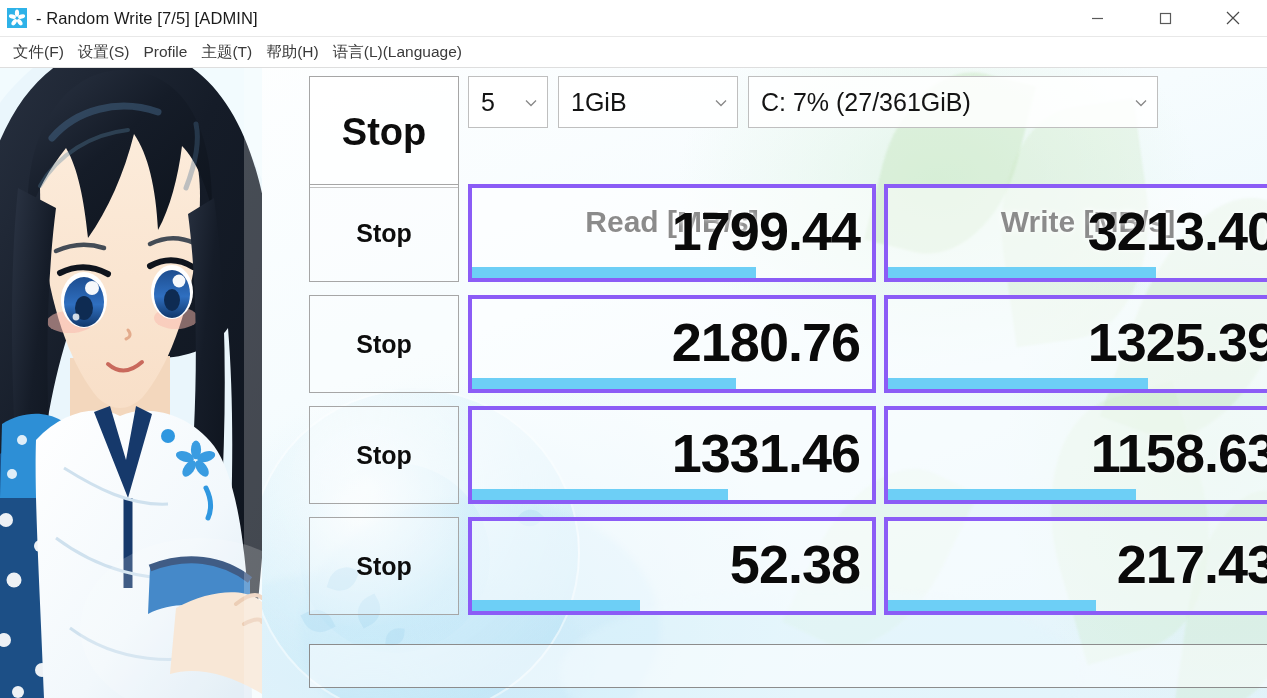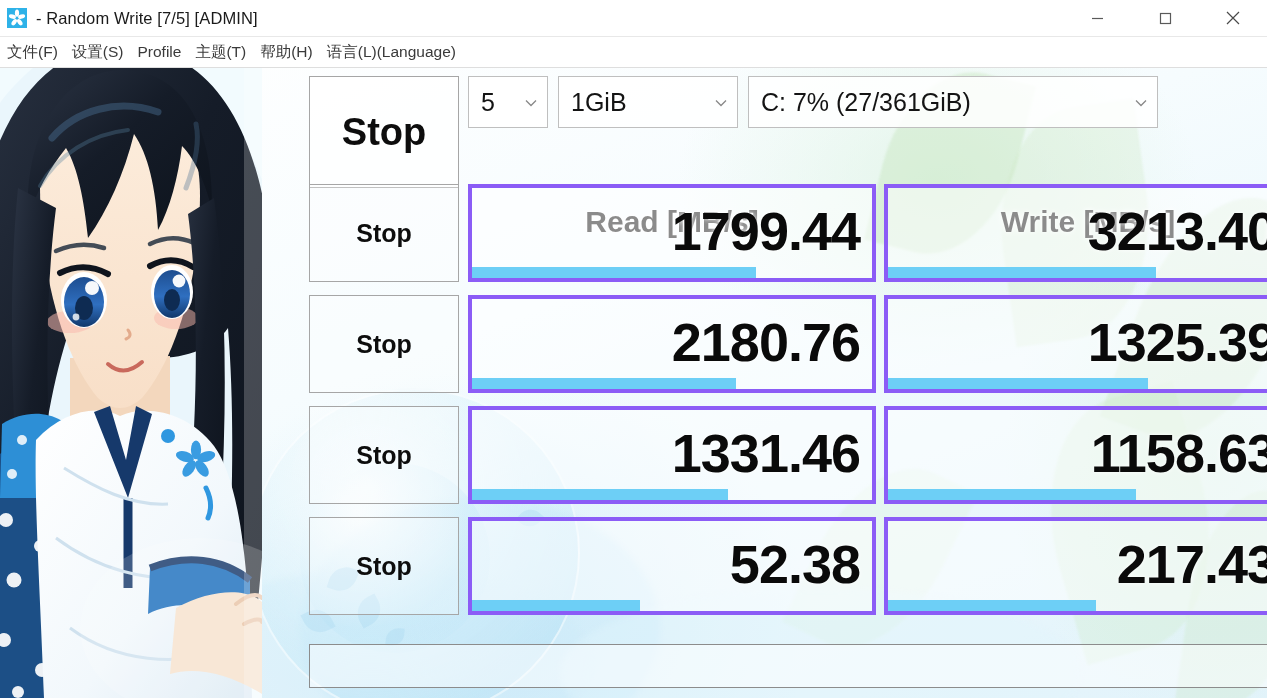--- a/index.html
+++ b/index.html
@@ -62,20 +62,21 @@
   
   #menubar {
     position: absolute;
     top: 37px; left: 0;
     width: 1267px;
     height: 31px;
     background: #ffffff;
     border-bottom: 1px solid #dedede;
     display: flex;
     align-items: center;
+    padding-left: 6px;
     z-index: 60;
   }
   .menu-item {
     font-size: 15.5px;
     color: #3a3a3a;
     padding: 2px 7px;
     white-space: nowrap;
     cursor: default;
   }
 

